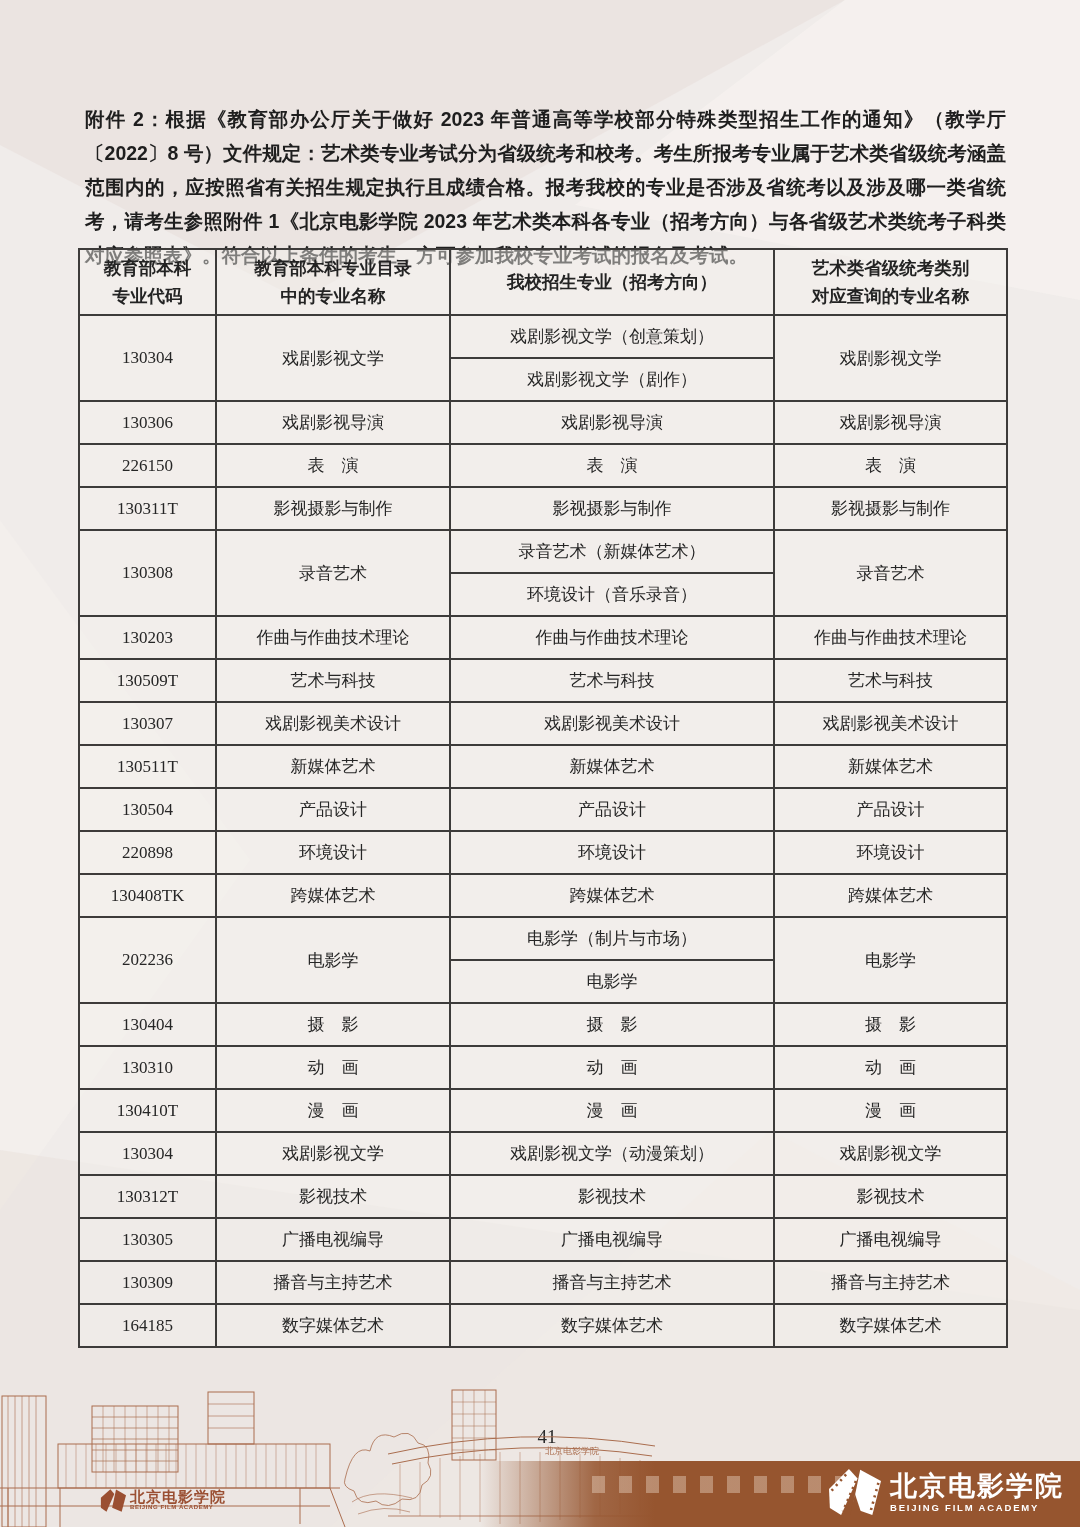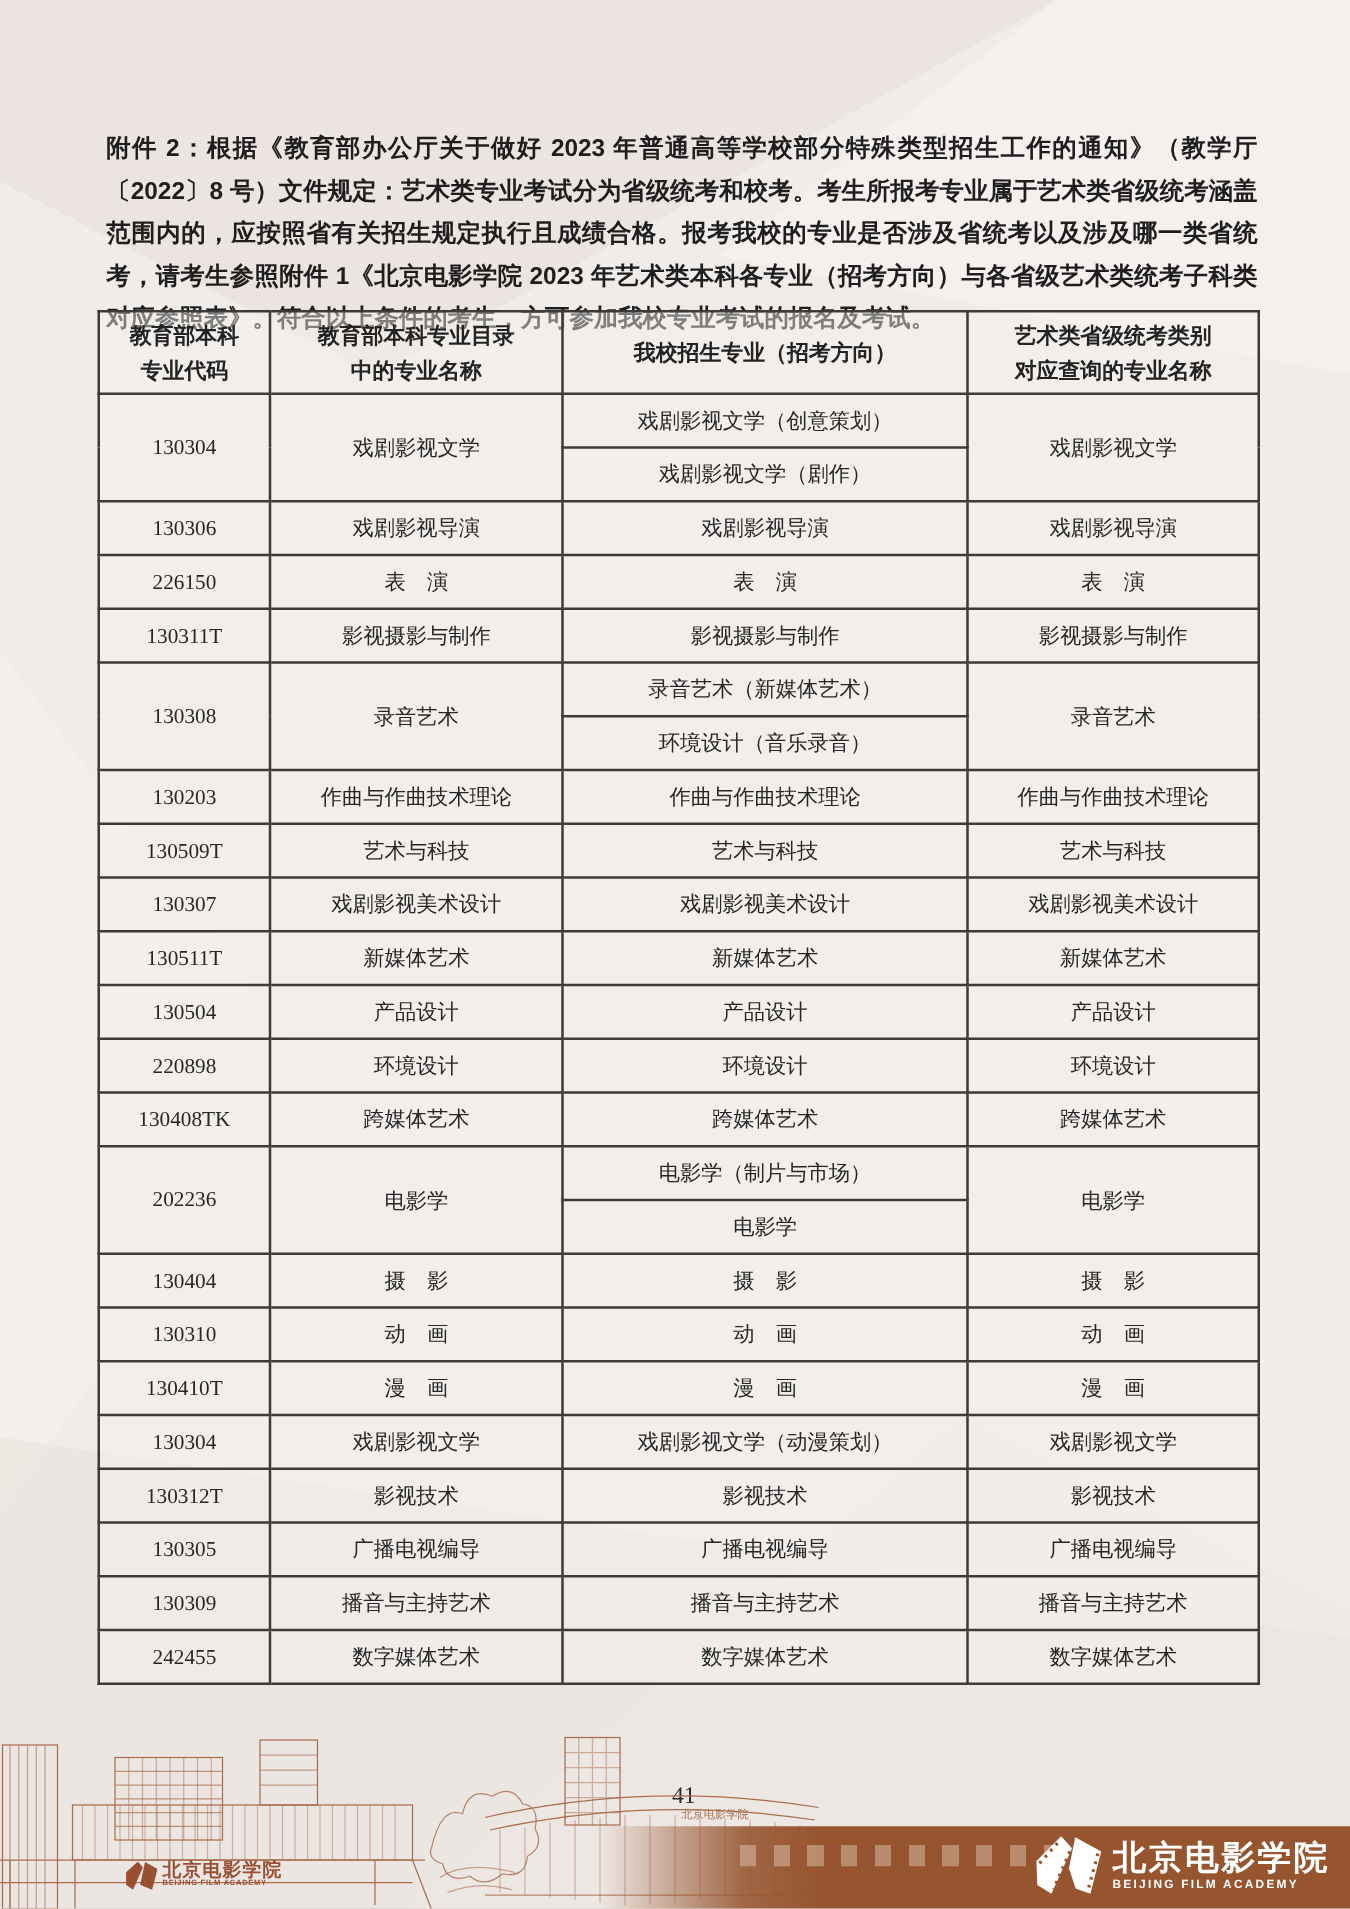--- a/index.html
+++ b/index.html
@@ -223,21 +223,21 @@
           <td rowspan="1">广播电视编导</td>
           <td rowspan="1">广播电视编导</td>
         </tr>
         <tr>
           <td rowspan="1">130309</td>
           <td rowspan="1">播音与主持艺术</td>
           <td rowspan="1">播音与主持艺术</td>
           <td rowspan="1">播音与主持艺术</td>
         </tr>
         <tr>
-          <td rowspan="1">242455</td>
+          <td rowspan="1">164185</td>
           <td rowspan="1">数字媒体艺术</td>
           <td rowspan="1">数字媒体艺术</td>
           <td rowspan="1">数字媒体艺术</td>
         </tr>
       </tbody>
   </table>
 
   <div class="pagenum">41</div>
 
   <svg class="sketch" width="660" height="143" viewBox="0 0 660 143" fill="none" stroke="#aa6d4e" stroke-width="1">

